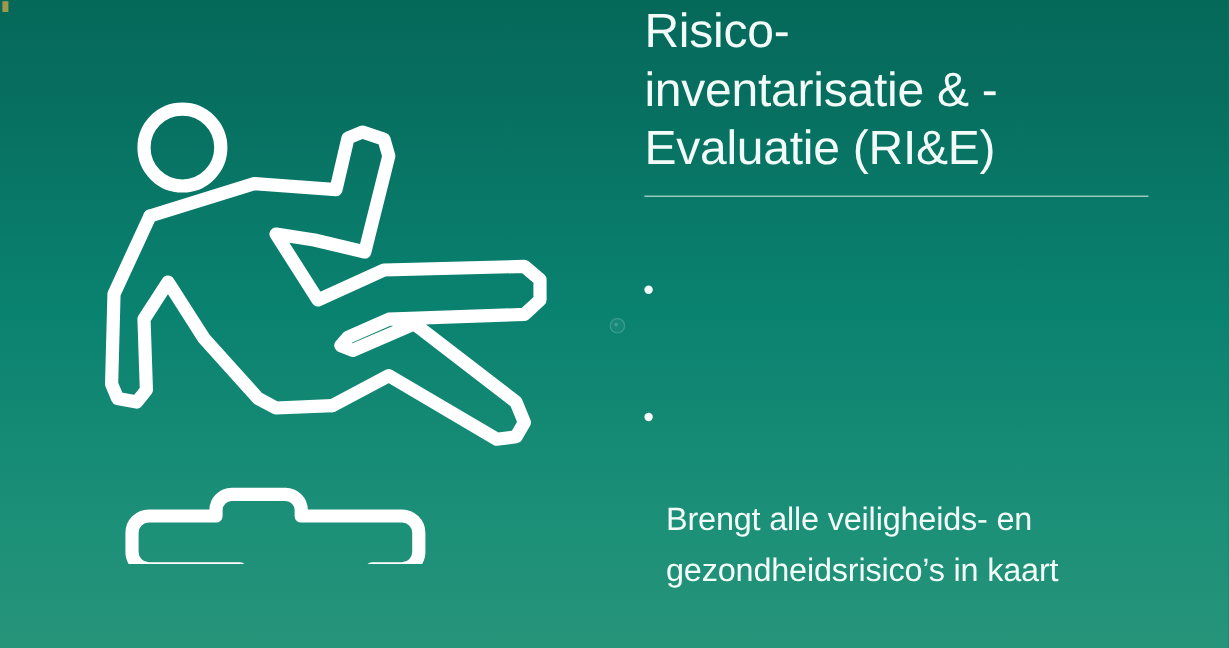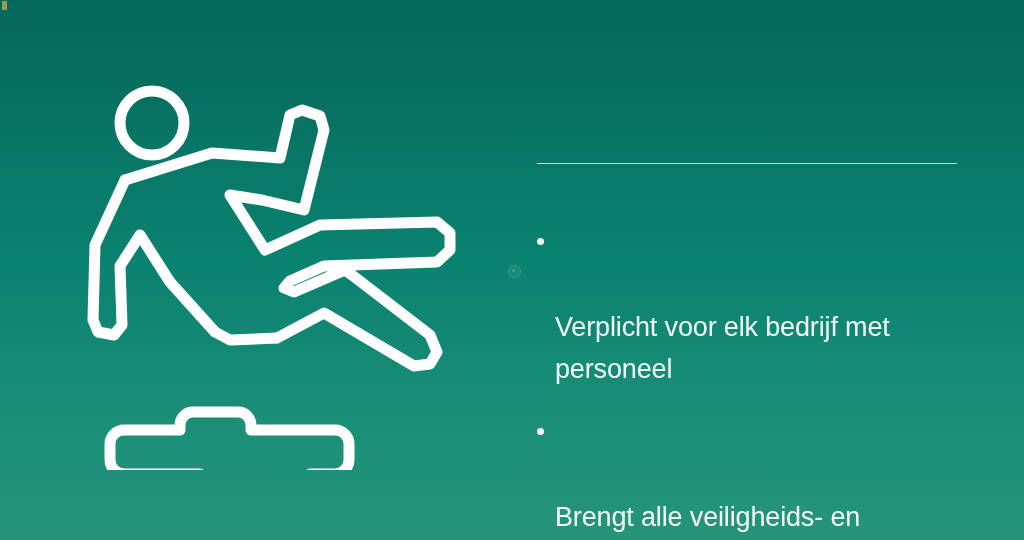--- a/index.html
+++ b/index.html
@@ -251,27 +251,28 @@
                L62 404
                a14 14 0 0 1 -14 -14
                L48 374
                a14 14 0 0 1 14 -14
                L118 360
                Z"></path>
     </svg>
   </div>
 
   <div id="content-column">
+    <div id="slide-title">Risico-
+inventarisatie &amp; -
+Evaluatie (RI&amp;E)</div>
     <div id="title-rule"></div>
 
     <ul id="bullet-list">
       <li class="bullet-item">
         <span class="bullet-dot"></span>
-        <span>Verplicht voor elk bedrijf met
-personeel</span>
       </li>
       <li class="bullet-item">
         <span class="bullet-dot"></span>
         <span>Brengt alle veiligheids- en
 gezondheidsrisico’s in kaart</span>
       </li>
     </ul>
   </div>
 
   <div id="placeholder-handle"></div>

